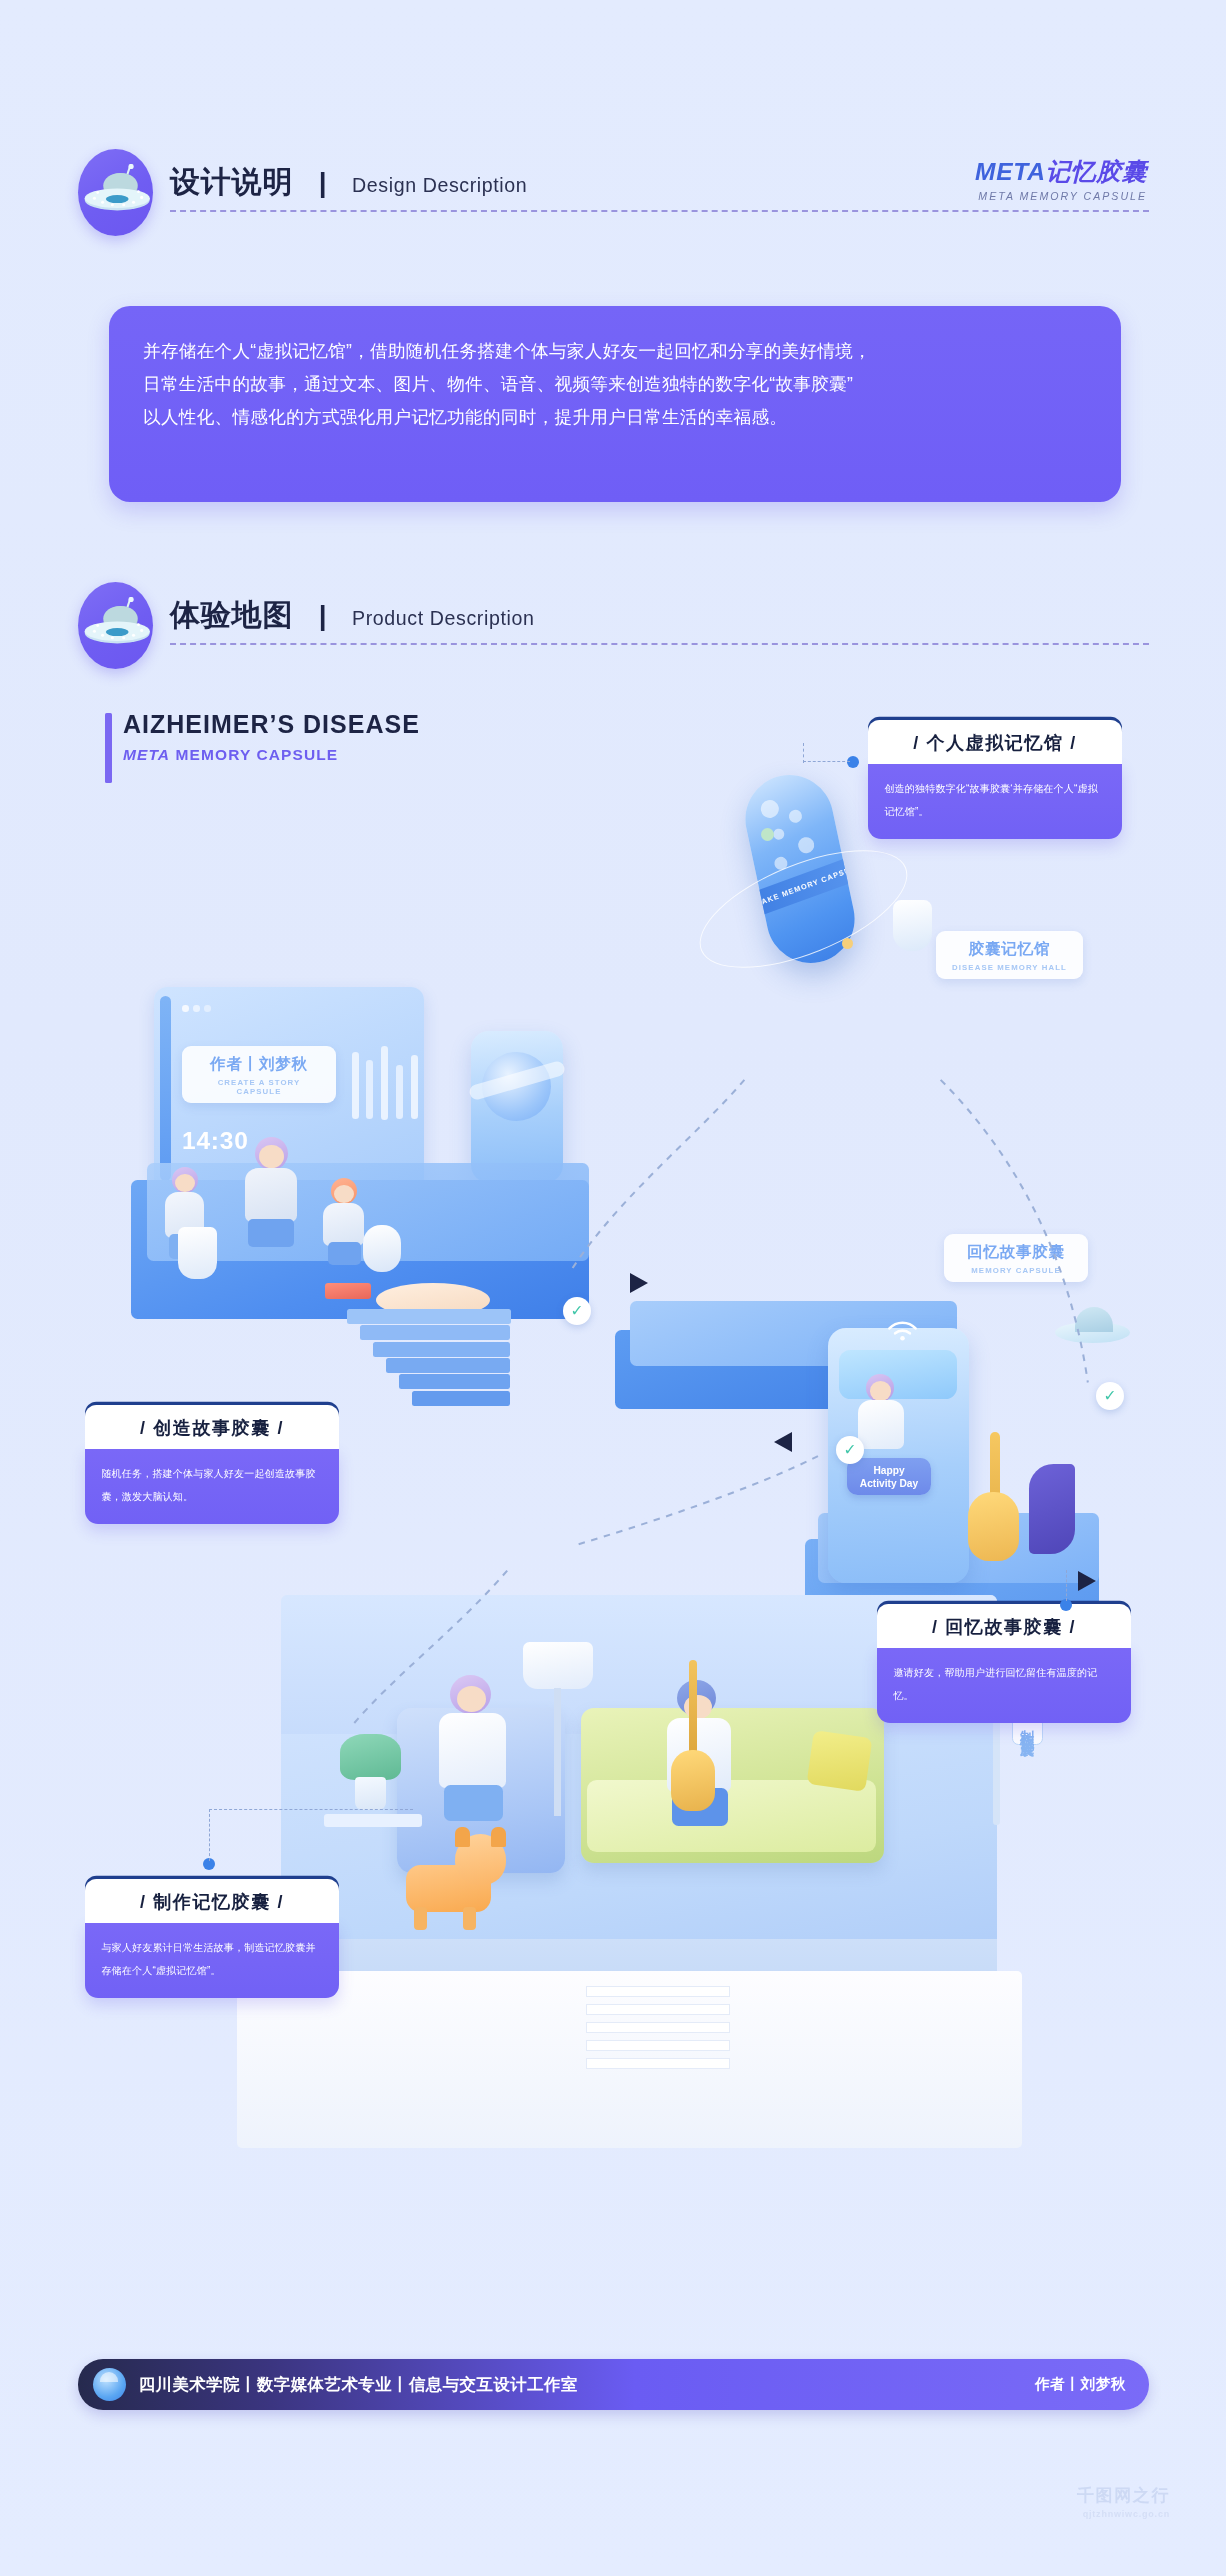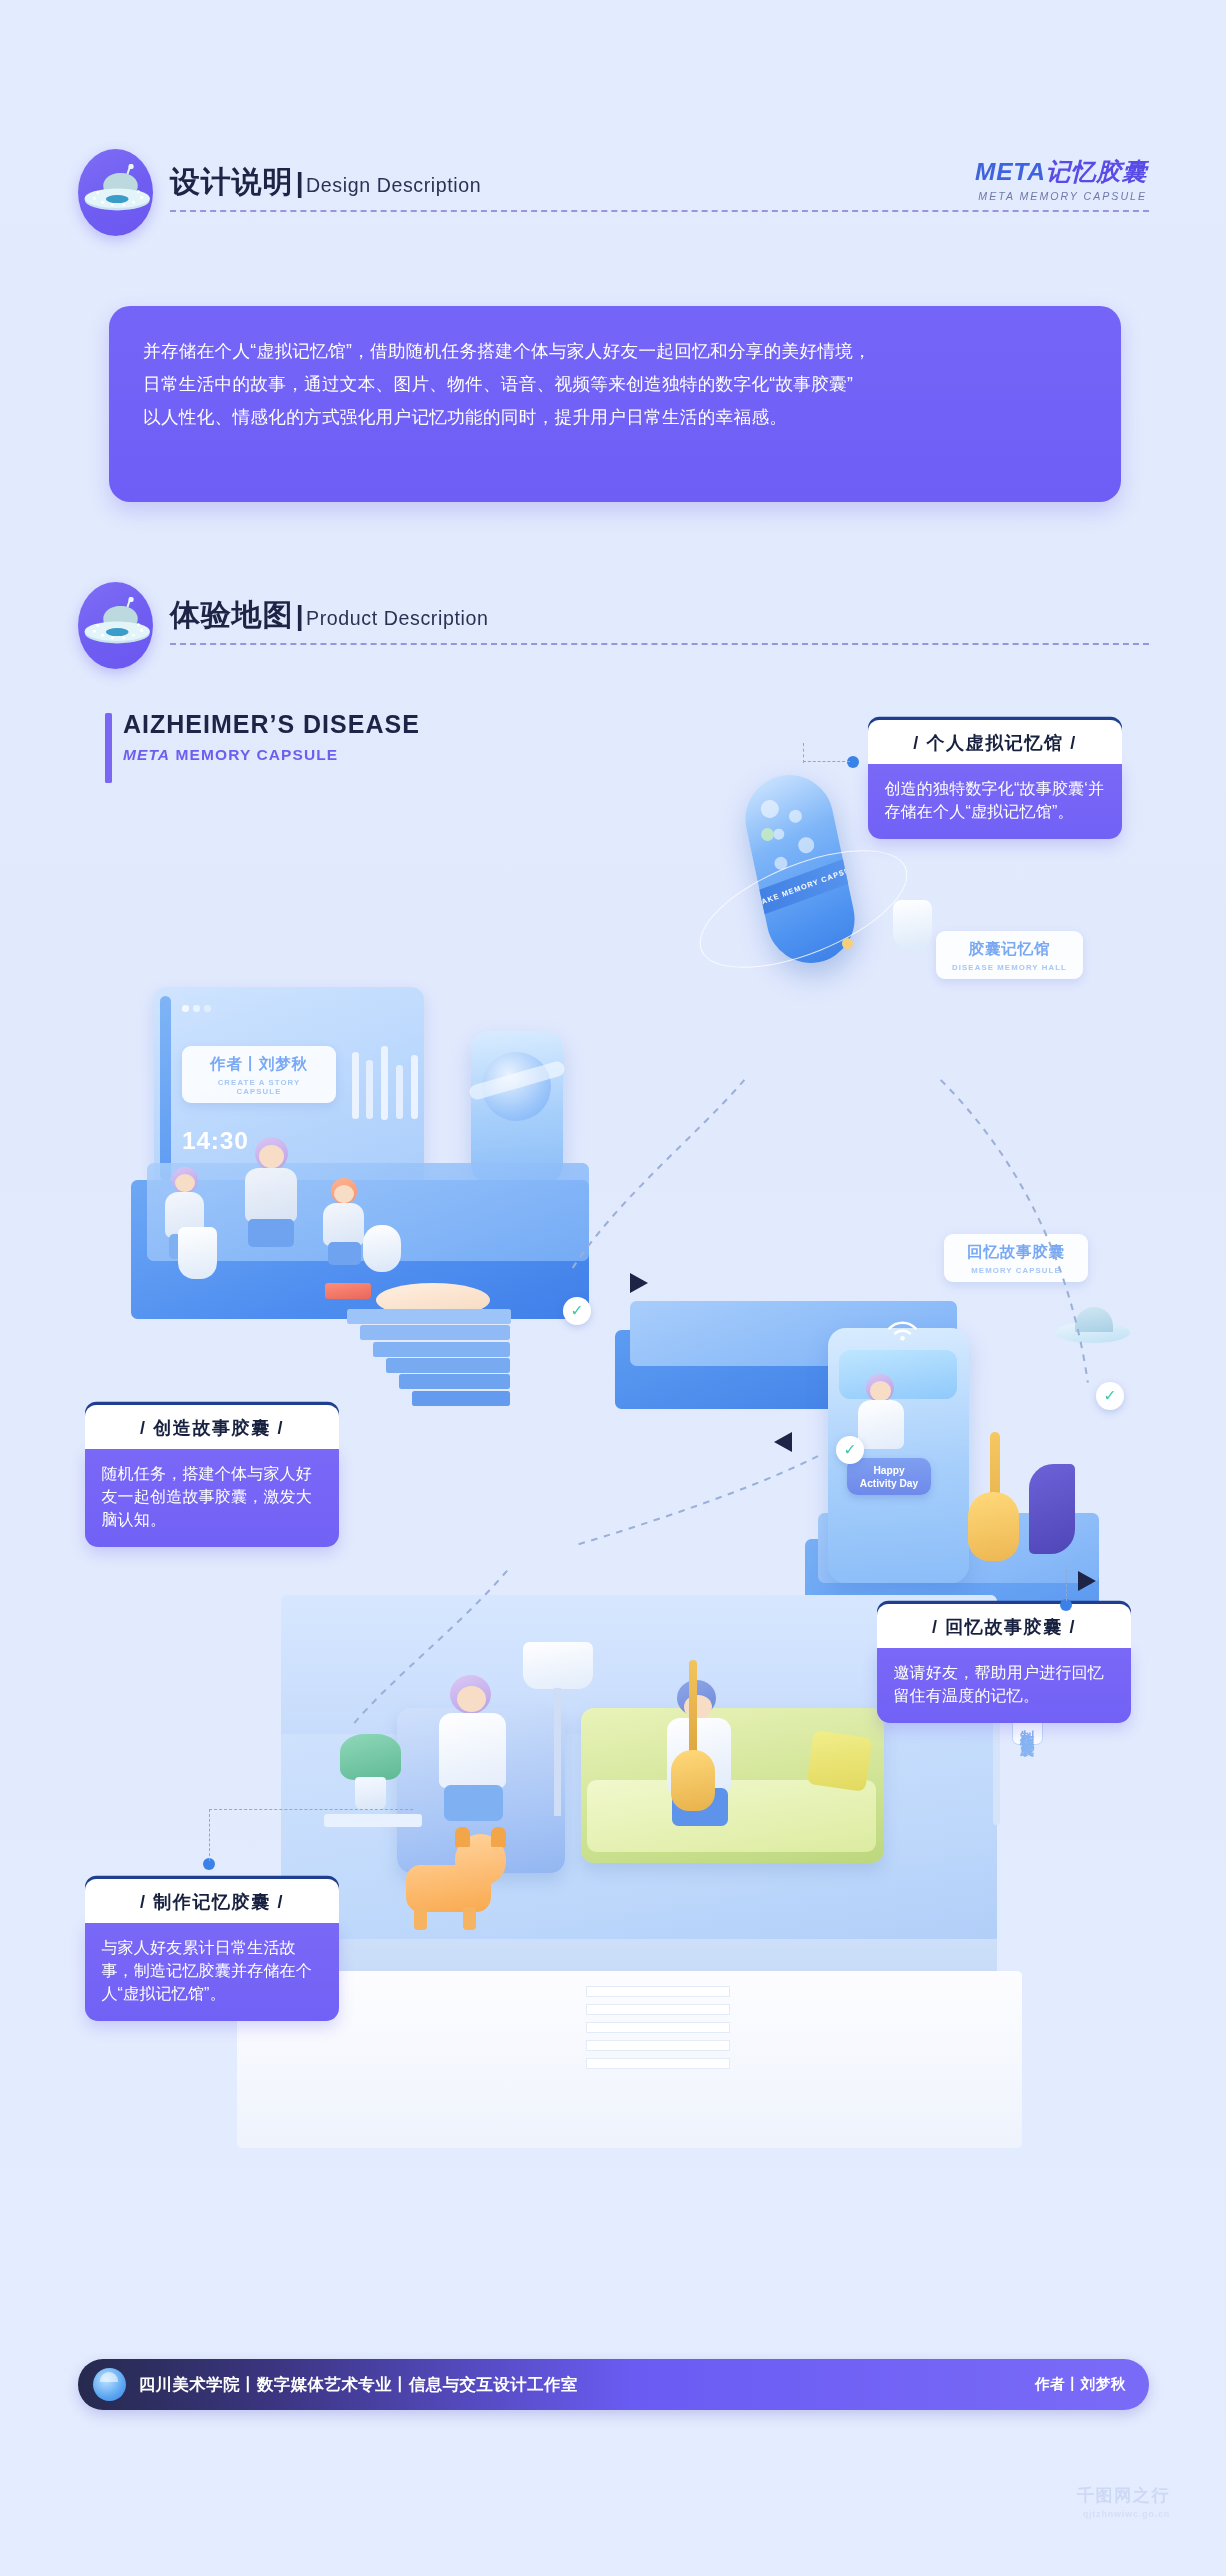--- a/index.html
+++ b/index.html
@@ -18,21 +18,21 @@
 
   
   .sec-head { position: absolute; width: 1071px; left: 78px; height: 90px; }
   .sec-badge {
     position: absolute; left: 0; top: 0;
     width: 75px; height: 87px; border-radius: 50%;
     background: linear-gradient(150deg,#7f6ef5 0%, #6f5df2 55%, #6c57f0 100%);
     box-shadow: 0 4.9px 13px rgba(97,78,235,.28);
   }
   .ufo { position: absolute; left: 4.9px; top: 14.7px; width: 75px; height: 57px; }
-  .sec-title { position: absolute; left: 92px; top: 13px; display: flex; align-items: baseline; }
+  .sec-title { position: absolute; left: 92px; top: 13px; display: flex; align-items: baseline; gap: 23px; }
   .sec-title .cn {
     font-size: 30px; font-weight: 700; color: #1d2445; letter-spacing: 0.8px;
     font-family: "Liberation Sans", "DejaVu Sans", sans-serif;
   }
   .sec-title .bar { font-size: 28px; font-weight: 700; color: #1d2445; margin: 0 2.5px; }
   .sec-title .en { font-size: 19.6px; color: #2b3152; letter-spacing: 0.6px; }
   .sec-rule {
     position: absolute; left: 92px; top: 61px; right: 0; height: 0;
     border-top: 2.5px dashed #8e86d9; opacity: .85;
   }
@@ -173,21 +173,21 @@
   .callout .co-head {
     position: relative; background: #ffffff; border-radius: 11.4px 11.4px 0 0;
     padding: 10.6px 0 9px; text-align: center;
     font-size: 18px; font-weight: 700; color: #17203f; letter-spacing: 1.6px;
     box-shadow: 0 -3.3px 0 #1f3f8e;
   }
   .callout .co-body {
     background: linear-gradient(180deg,#7a68f7 0%,#7161f5 100%);
     border-radius: 0 0 13px 13px;
     padding: 13px 16.4px 16.4px;
-    color:#ffffff; font-size: 16px; line-height: 23px; letter-spacing: 0.2px;
+    color:#ffffff; font-size: 10px; line-height: 23px; letter-spacing: 0.2px;
     box-shadow: 0 6.5px 14.7px rgba(90,74,228,.2);
   }
   .dot { position:absolute; width: 12.3px; height: 12.3px; border-radius:50%; background:#3b82e8; }
   .leader { position:absolute; border-top: 1.6px dashed #8fa7d6; }
   .leader-v { position:absolute; border-left: 1.6px dashed #8fa7d6; }
 
   .tickmark {
     position:absolute; width: 28px; height: 28px; border-radius: 50%;
     background:#ffffff; box-shadow: 0 2.5px 7.4px rgba(70,110,190,.25);
     display:flex; align-items:center; justify-content:center;

